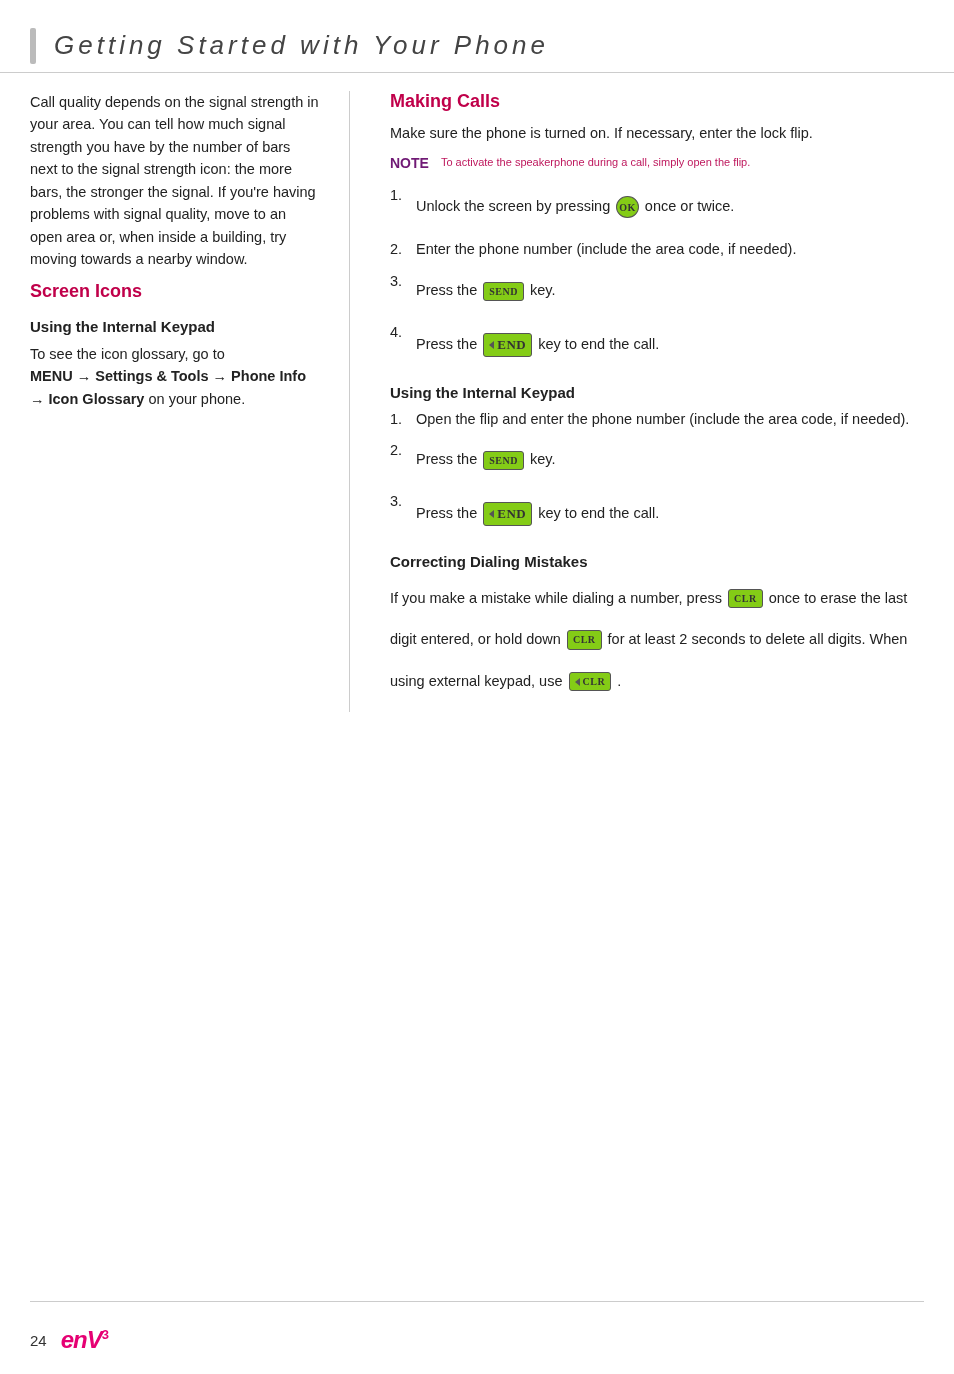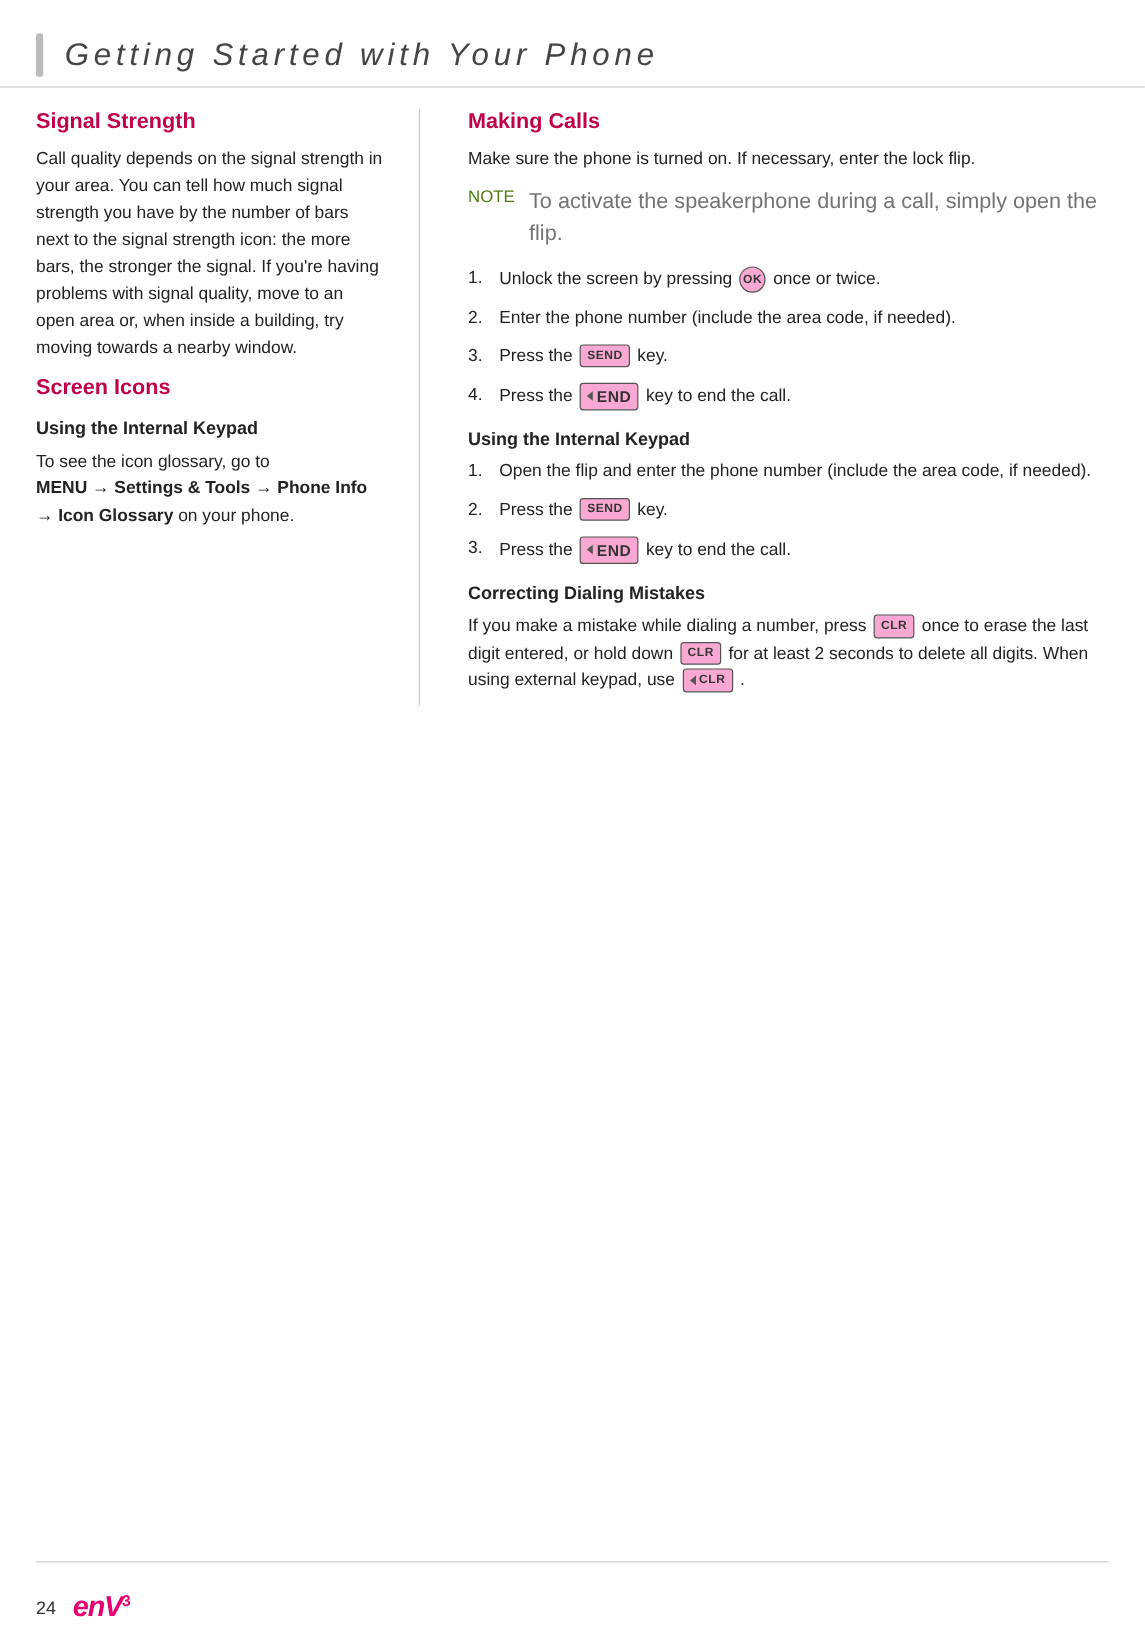--- a/index.html
+++ b/index.html
@@ -99,30 +99,30 @@
 
     
     .note-box {
       display: flex;
       gap: 12px;
       margin-bottom: 14px;
       align-items: flex-start;
     }
 
     .note-label {
-      font-weight: normal;
+      font-weight: bold;
       font-size: 14px;
-      color: #4d7c0f;
+      color: #701a75;
       white-space: nowrap;
       margin-top: 1px;
     }
 
     .note-text {
-      font-size: 18px;
-      color: #737373;
+      font-size: 11px;
+      color: #be185d;
       line-height: 1.5;
     }
 
     
     .numbered-list {
       list-style: none;
       padding: 0;
       margin-bottom: 14px;
     }
 
@@ -149,26 +149,27 @@
     .key-btn {
       display: inline-flex;
       align-items: center;
       justify-content: center;
       border: 1.5px solid #555;
       border-radius: 3px;
       padding: 1px 5px;
       font-size: 11px;
       font-weight: bold;
       color: #333;
-      background: #f9a8d4;
+      background: #84cc16;
       letter-spacing: 0.5px;
       vertical-align: middle;
-      margin: 0 2px;
+      margin: 11px 2px;
       min-width: 32px;
       min-height: 18px;
+      font-family: Liberation Serif, serif;
     }
 
     .key-btn.send-btn {
       font-size: 10px;
       font-weight: bold;
       border-radius: 3px;
     }
 
     .key-btn.end-btn {
       font-size: 13px;
@@ -259,21 +260,20 @@
   <div class="header">
     <div class="header-bar"></div>
     <div class="header-title">Getting  Started  with  Your  Phone</div>
   </div>
 
   <div class="columns">
 
     <div class="col-left">
 
       <div>
-        <div class="section-title">Signal Strength</div>
         <p class="body-text">Call quality depends on the signal strength in your area. You can tell how much signal strength you have by the number of bars next to the signal strength icon: the more bars, the stronger the signal. If you're having problems with signal quality, move to an open area or, when inside a building, try moving towards a nearby window.</p>
       </div>
 
       <div>
         <div class="section-title">Screen Icons</div>
 
         <div class="subsection-title">Using the Internal Keypad</div>
         <p class="body-text">
           <span>To see the icon glossary, go to</span><br>
           <span class="bold">MENU → Settings &amp; Tools → Phone Info → Icon Glossary</span>

